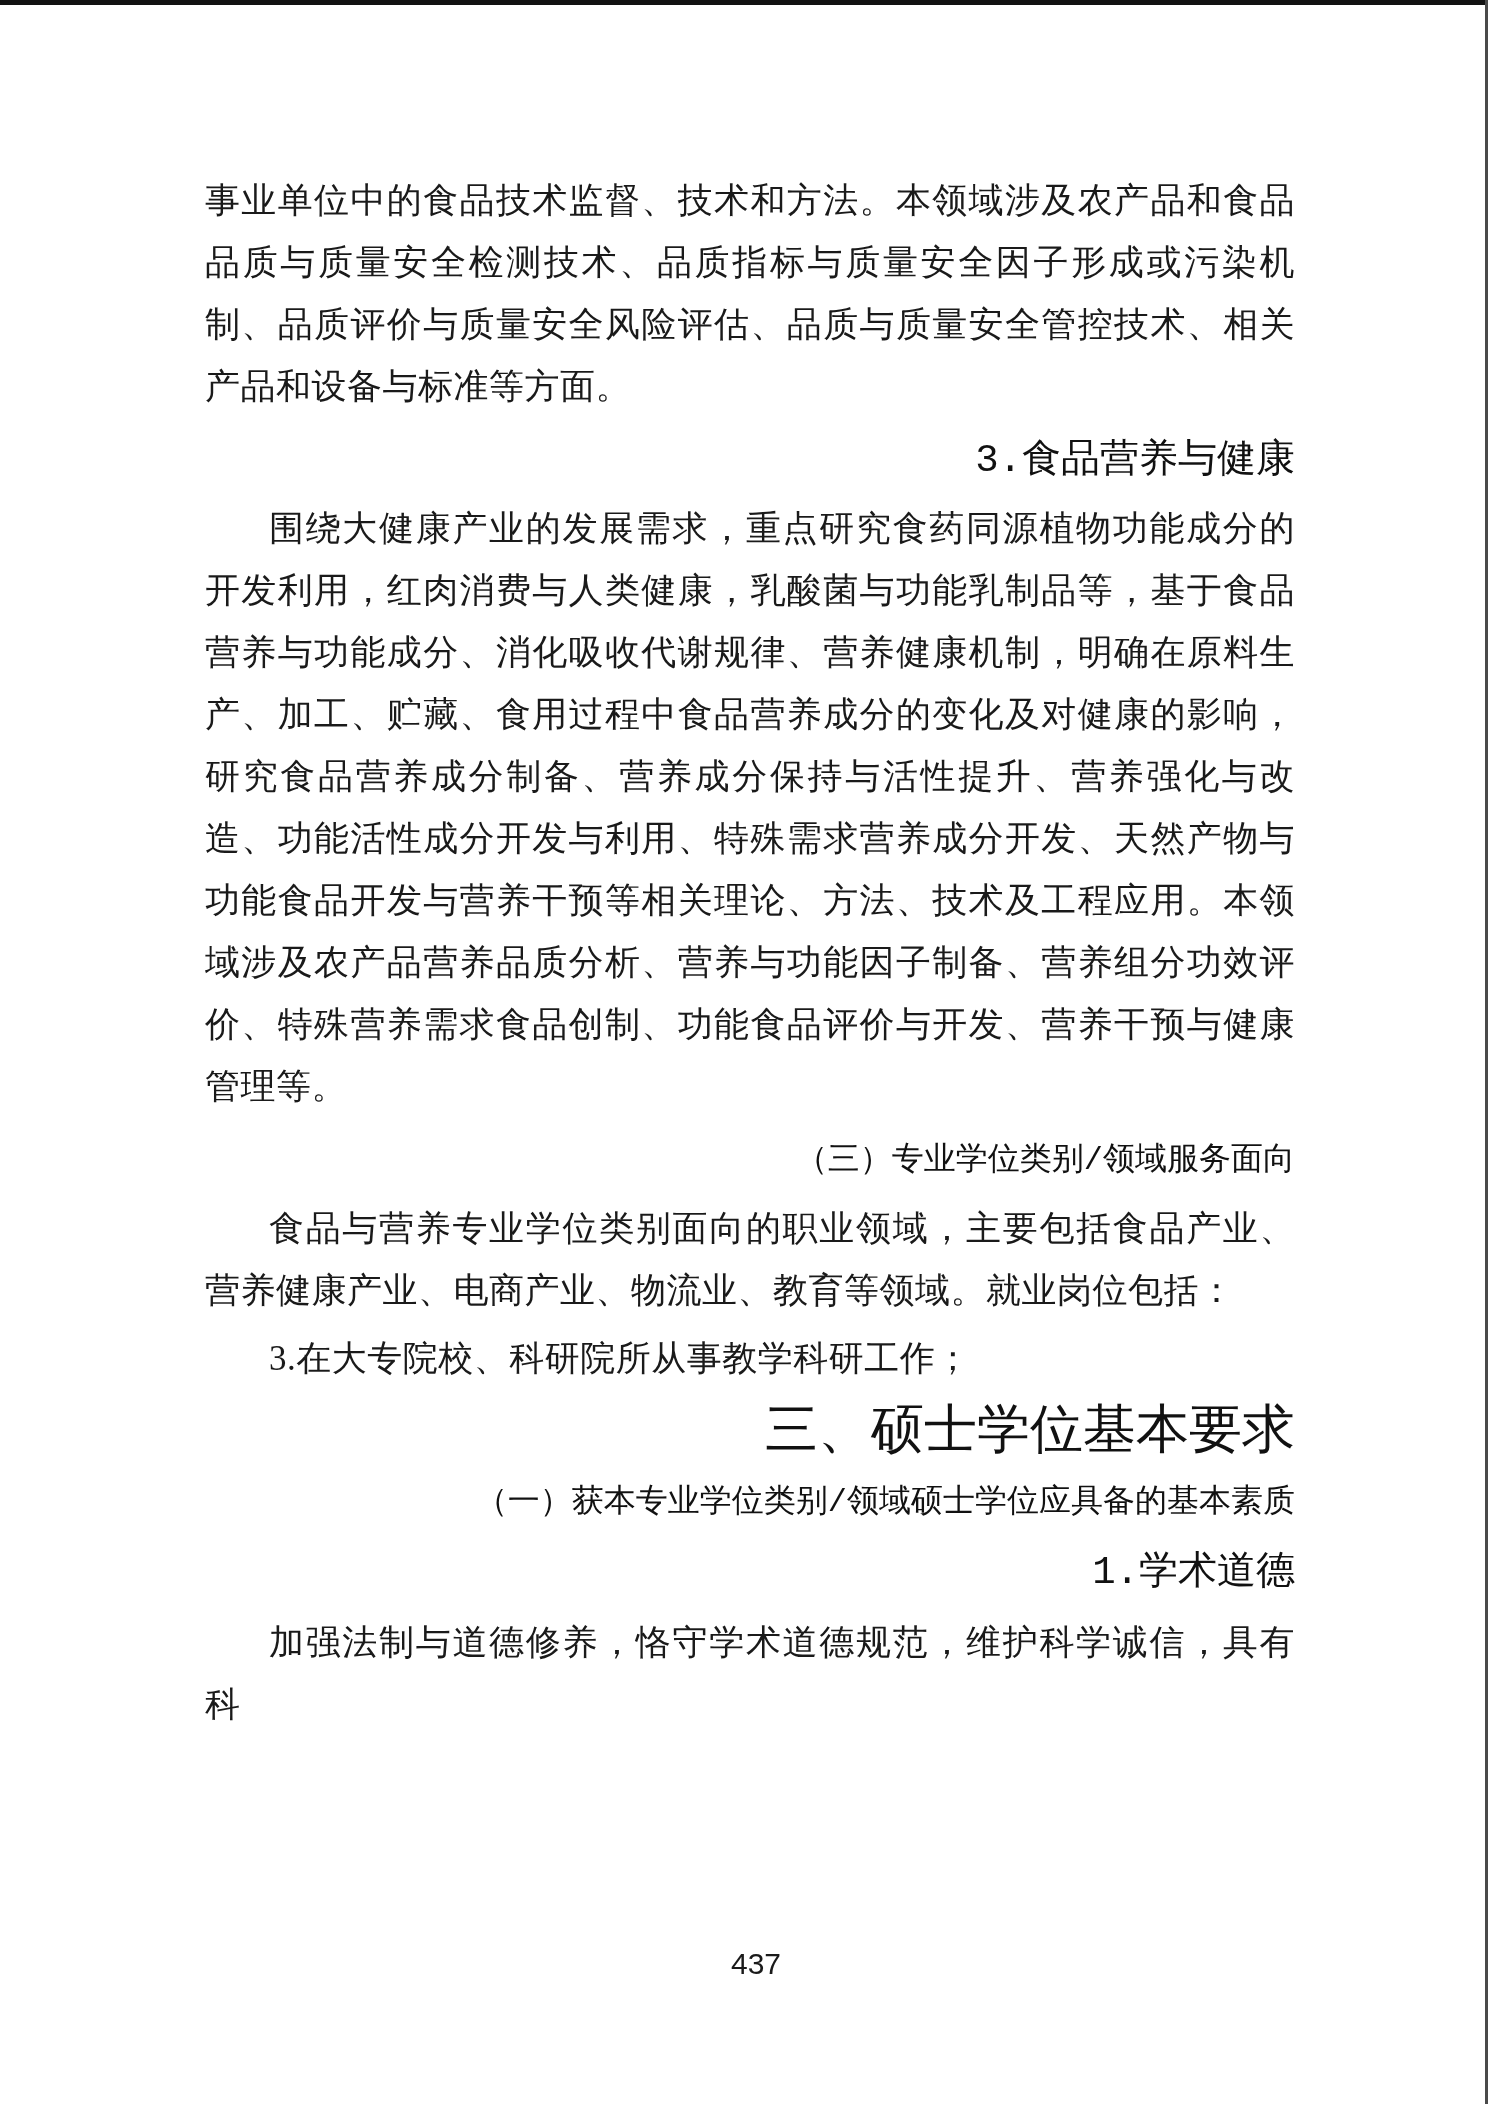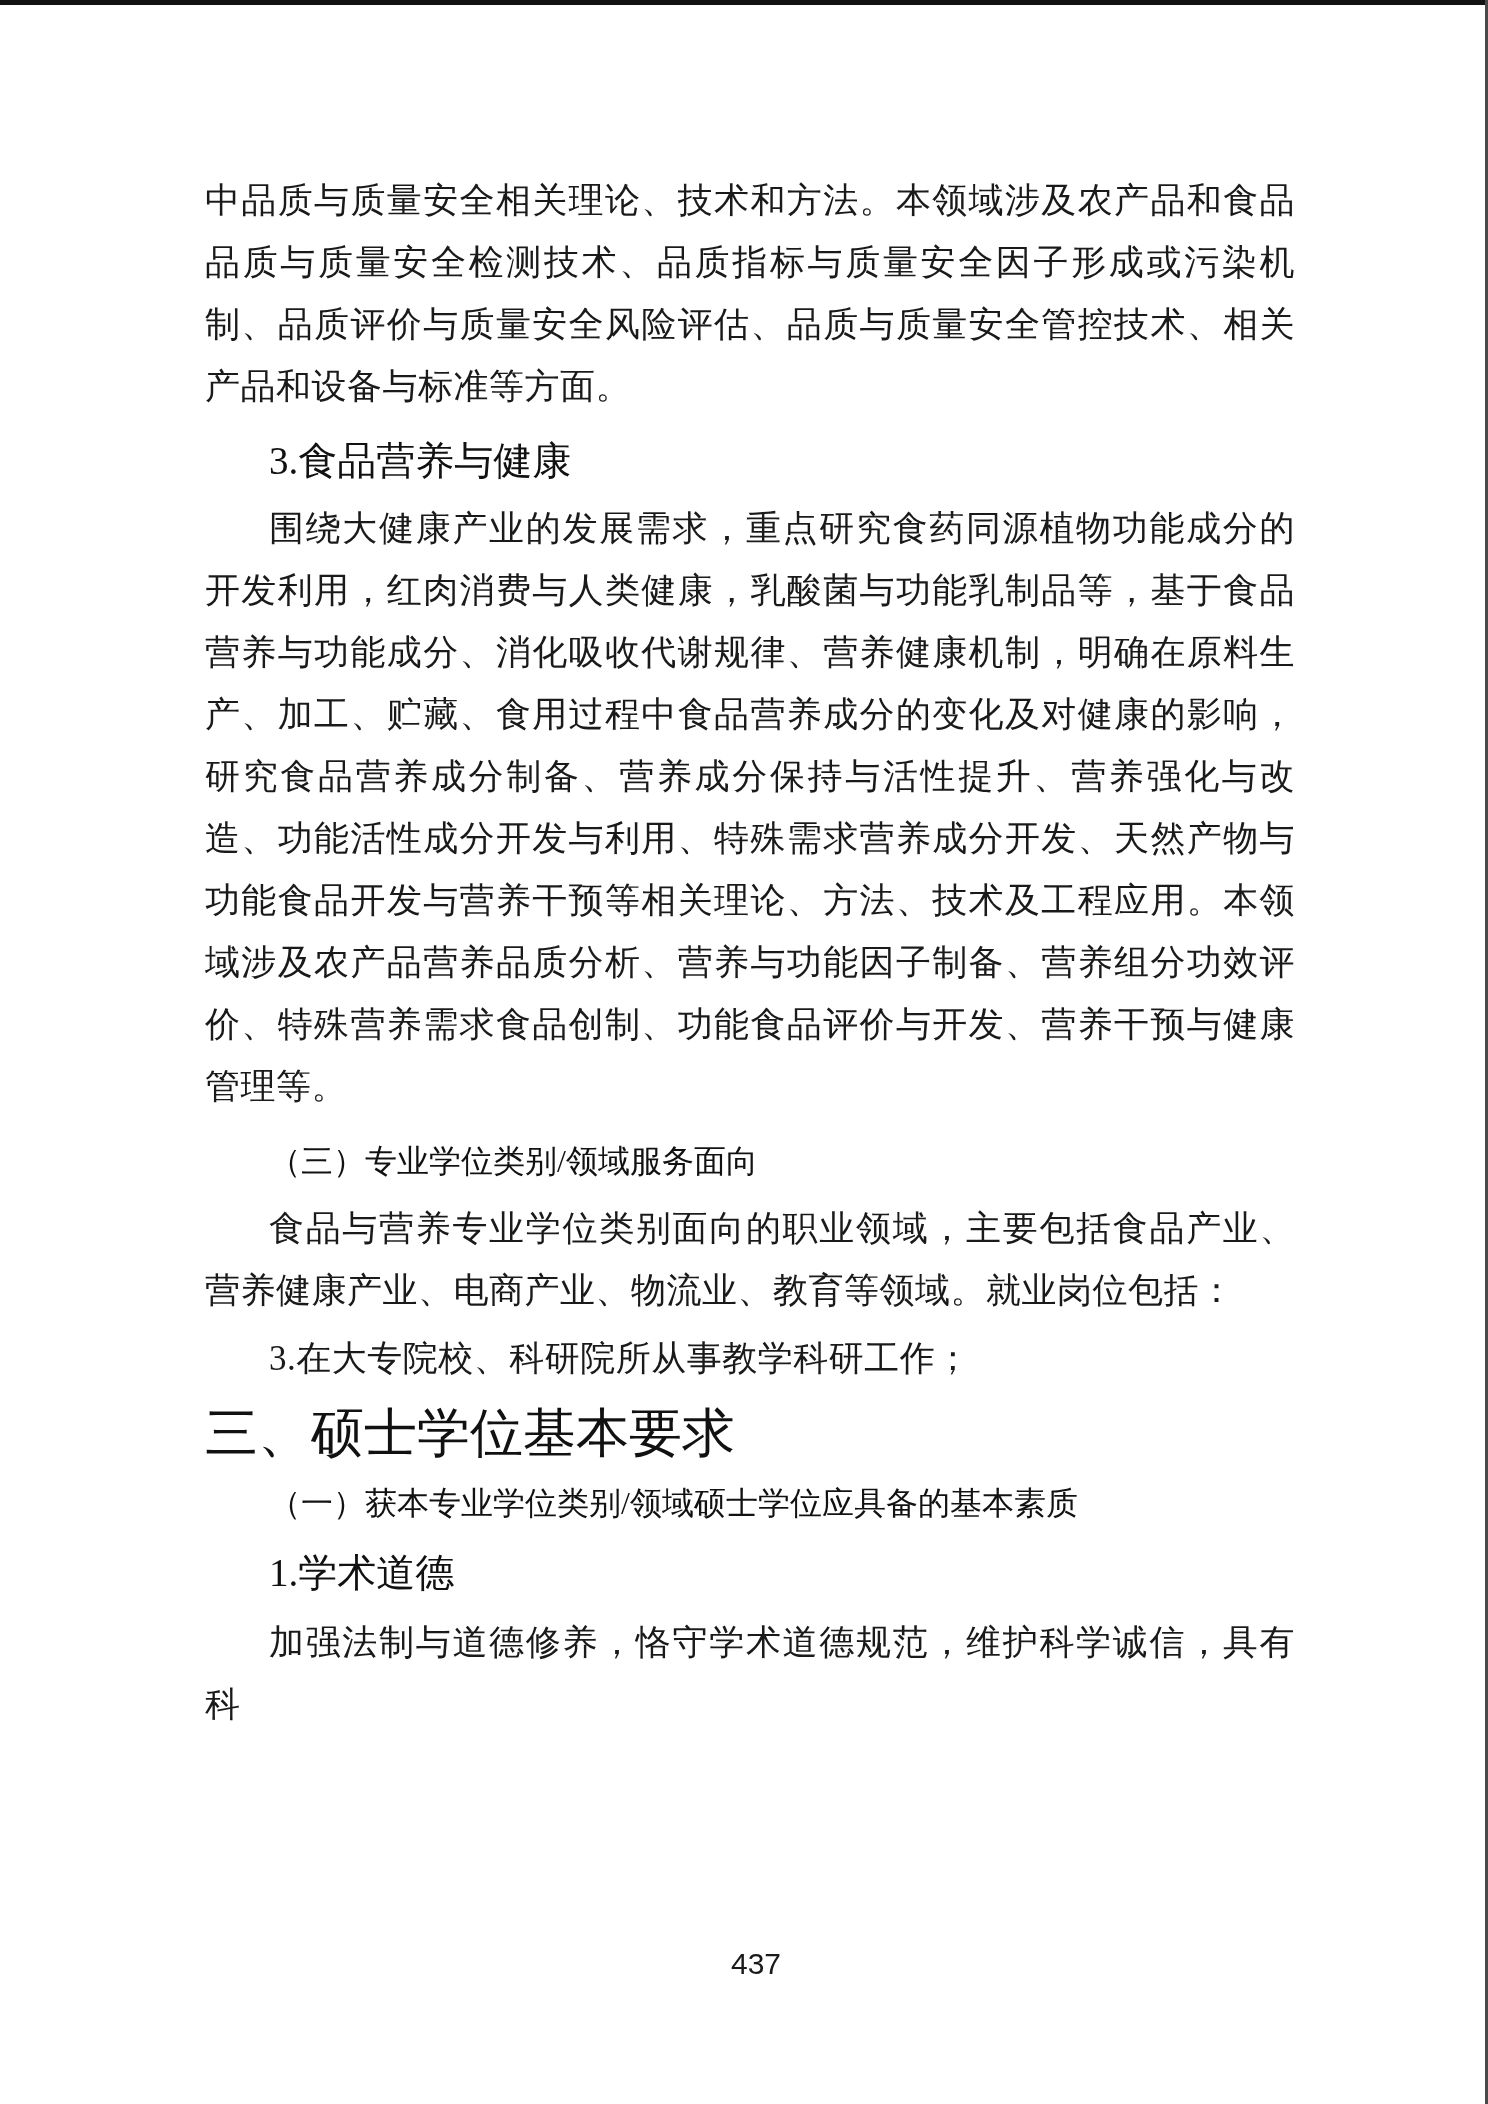--- a/index.html
+++ b/index.html
@@ -42,24 +42,24 @@
   }
   .body-text {
     font-size: 35px;
     line-height: 62px;
     text-align: justify;
     text-justify: inter-character;
     letter-spacing: 0.5px;
   }
   .indent { text-indent: 64px; }
   .hd {
-    font-family: Liberation Serif, serif;
+    font-family: Liberation Mono, monospace;
     font-weight: 700;
     color: #111111;
-    text-align: left;
+    text-align: right;
   }
   .hd1 {
     font-size: 53px;
     line-height: 62px;
     margin-top: 12px !important;
     margin-bottom: 8px !important;
   }
   .hd2 {
     font-size: 32px;
     line-height: 62px;
@@ -86,21 +86,21 @@
   }
 </style>
 </head>
 <body>
 
 <div class="page">
   <div class="edge-top"></div>
   <div class="edge-right"></div>
 
   <div class="content">
-    <p class="body-text">中品质与质量安全相关理论、技术和方法。本领域涉及农产品和食品品质与质量安全检测技术、品质指标与质量安全因子形成或污染机制、品质评价与质量安全风险评估、品质与质量安全管控技术、相关产品和设备与标准等方面。</p>
+    <p class="body-text">事业单位中的食品技术监督、技术和方法。本领域涉及农产品和食品品质与质量安全检测技术、品质指标与质量安全因子形成或污染机制、品质评价与质量安全风险评估、品质与质量安全管控技术、相关产品和设备与标准等方面。</p>
 
     <h3 class="hd hd3 sp-before-md sp-after-sm">3.食品营养与健康</h3>
 
     <p class="body-text indent">围绕大健康产业的发展需求，重点研究食药同源植物功能成分的开发利用，红肉消费与人类健康，乳酸菌与功能乳制品等，基于食品营养与功能成分、消化吸收代谢规律、营养健康机制，明确在原料生产、加工、贮藏、食用过程中食品营养成分的变化及对健康的影响，研究食品营养成分制备、营养成分保持与活性提升、营养强化与改造、功能活性成分开发与利用、特殊需求营养成分开发、天然产物与功能食品开发与营养干预等相关理论、方法、技术及工程应用。本领域涉及农产品营养品质分析、营养与功能因子制备、营养组分功效评价、特殊营养需求食品创制、功能食品评价与开发、营养干预与健康管理等。</p>
 
     <h2 class="hd hd2 sp-before-md sp-after-sm">（三）专业学位类别/领域服务面向</h2>
 
     <p class="body-text indent sp-after-sm">食品与营养专业学位类别面向的职业领域，主要包括食品产业、营养健康产业、电商产业、物流业、教育等领域。就业岗位包括：</p>
 
 

